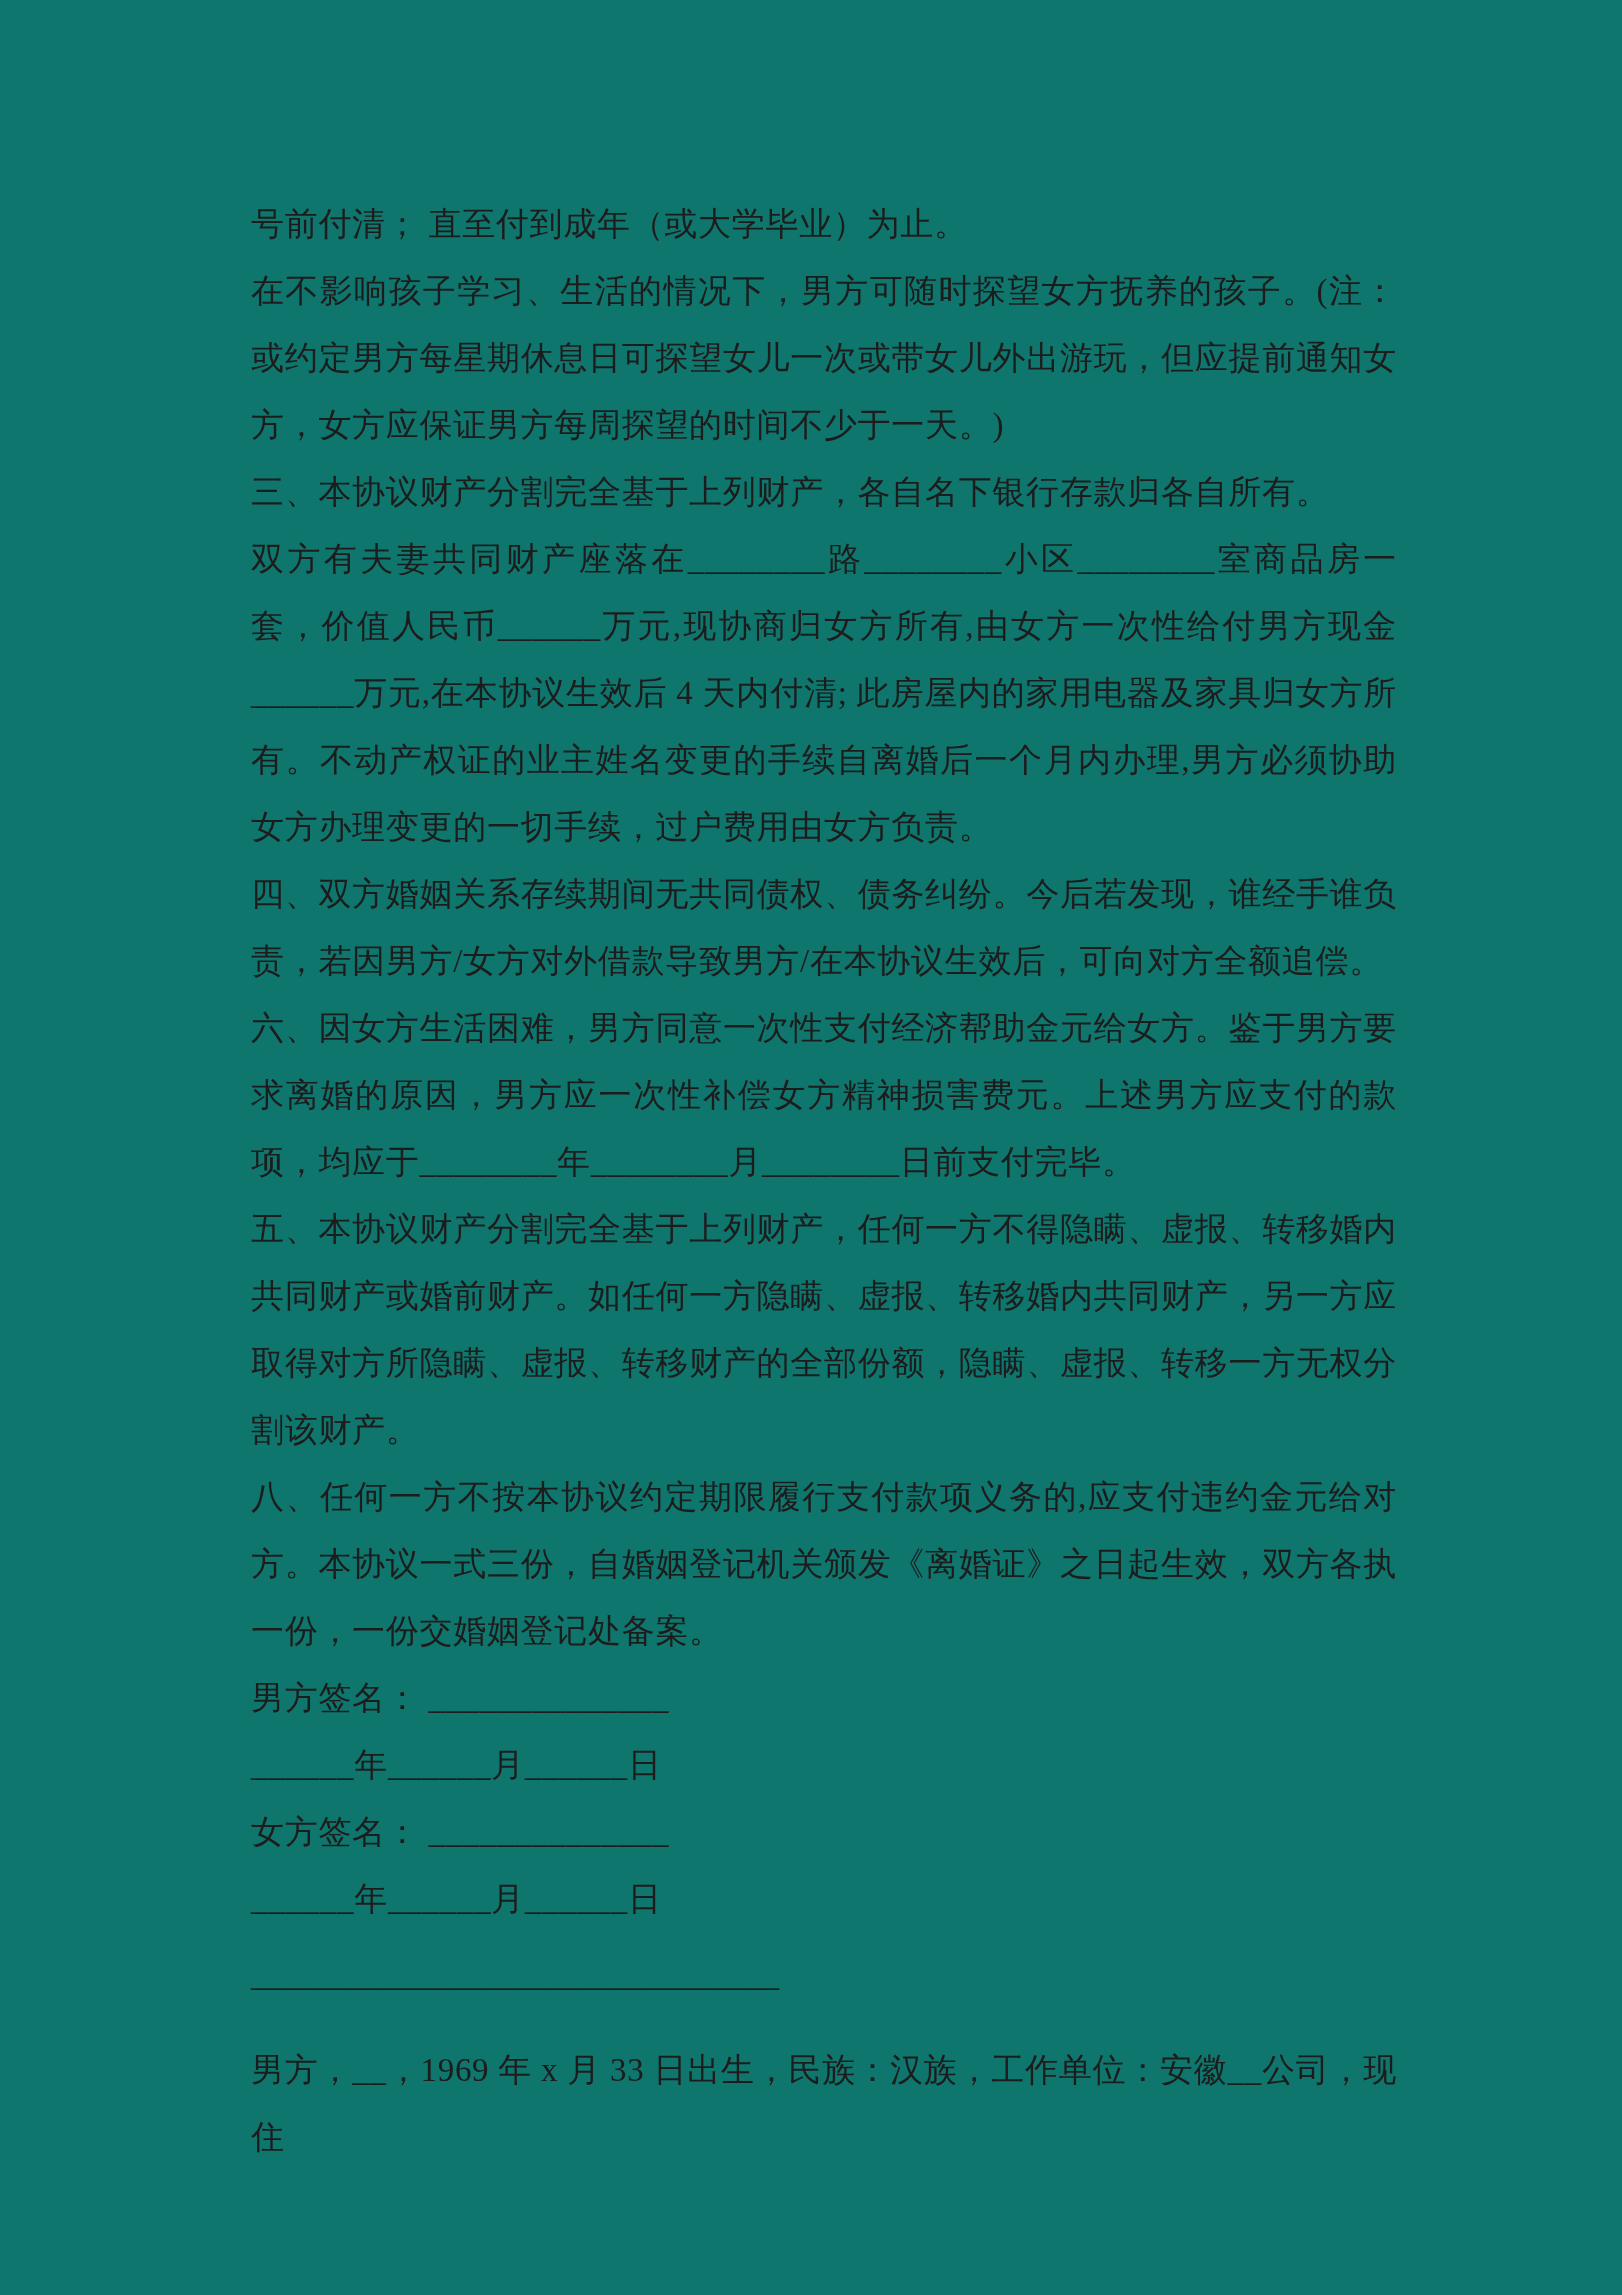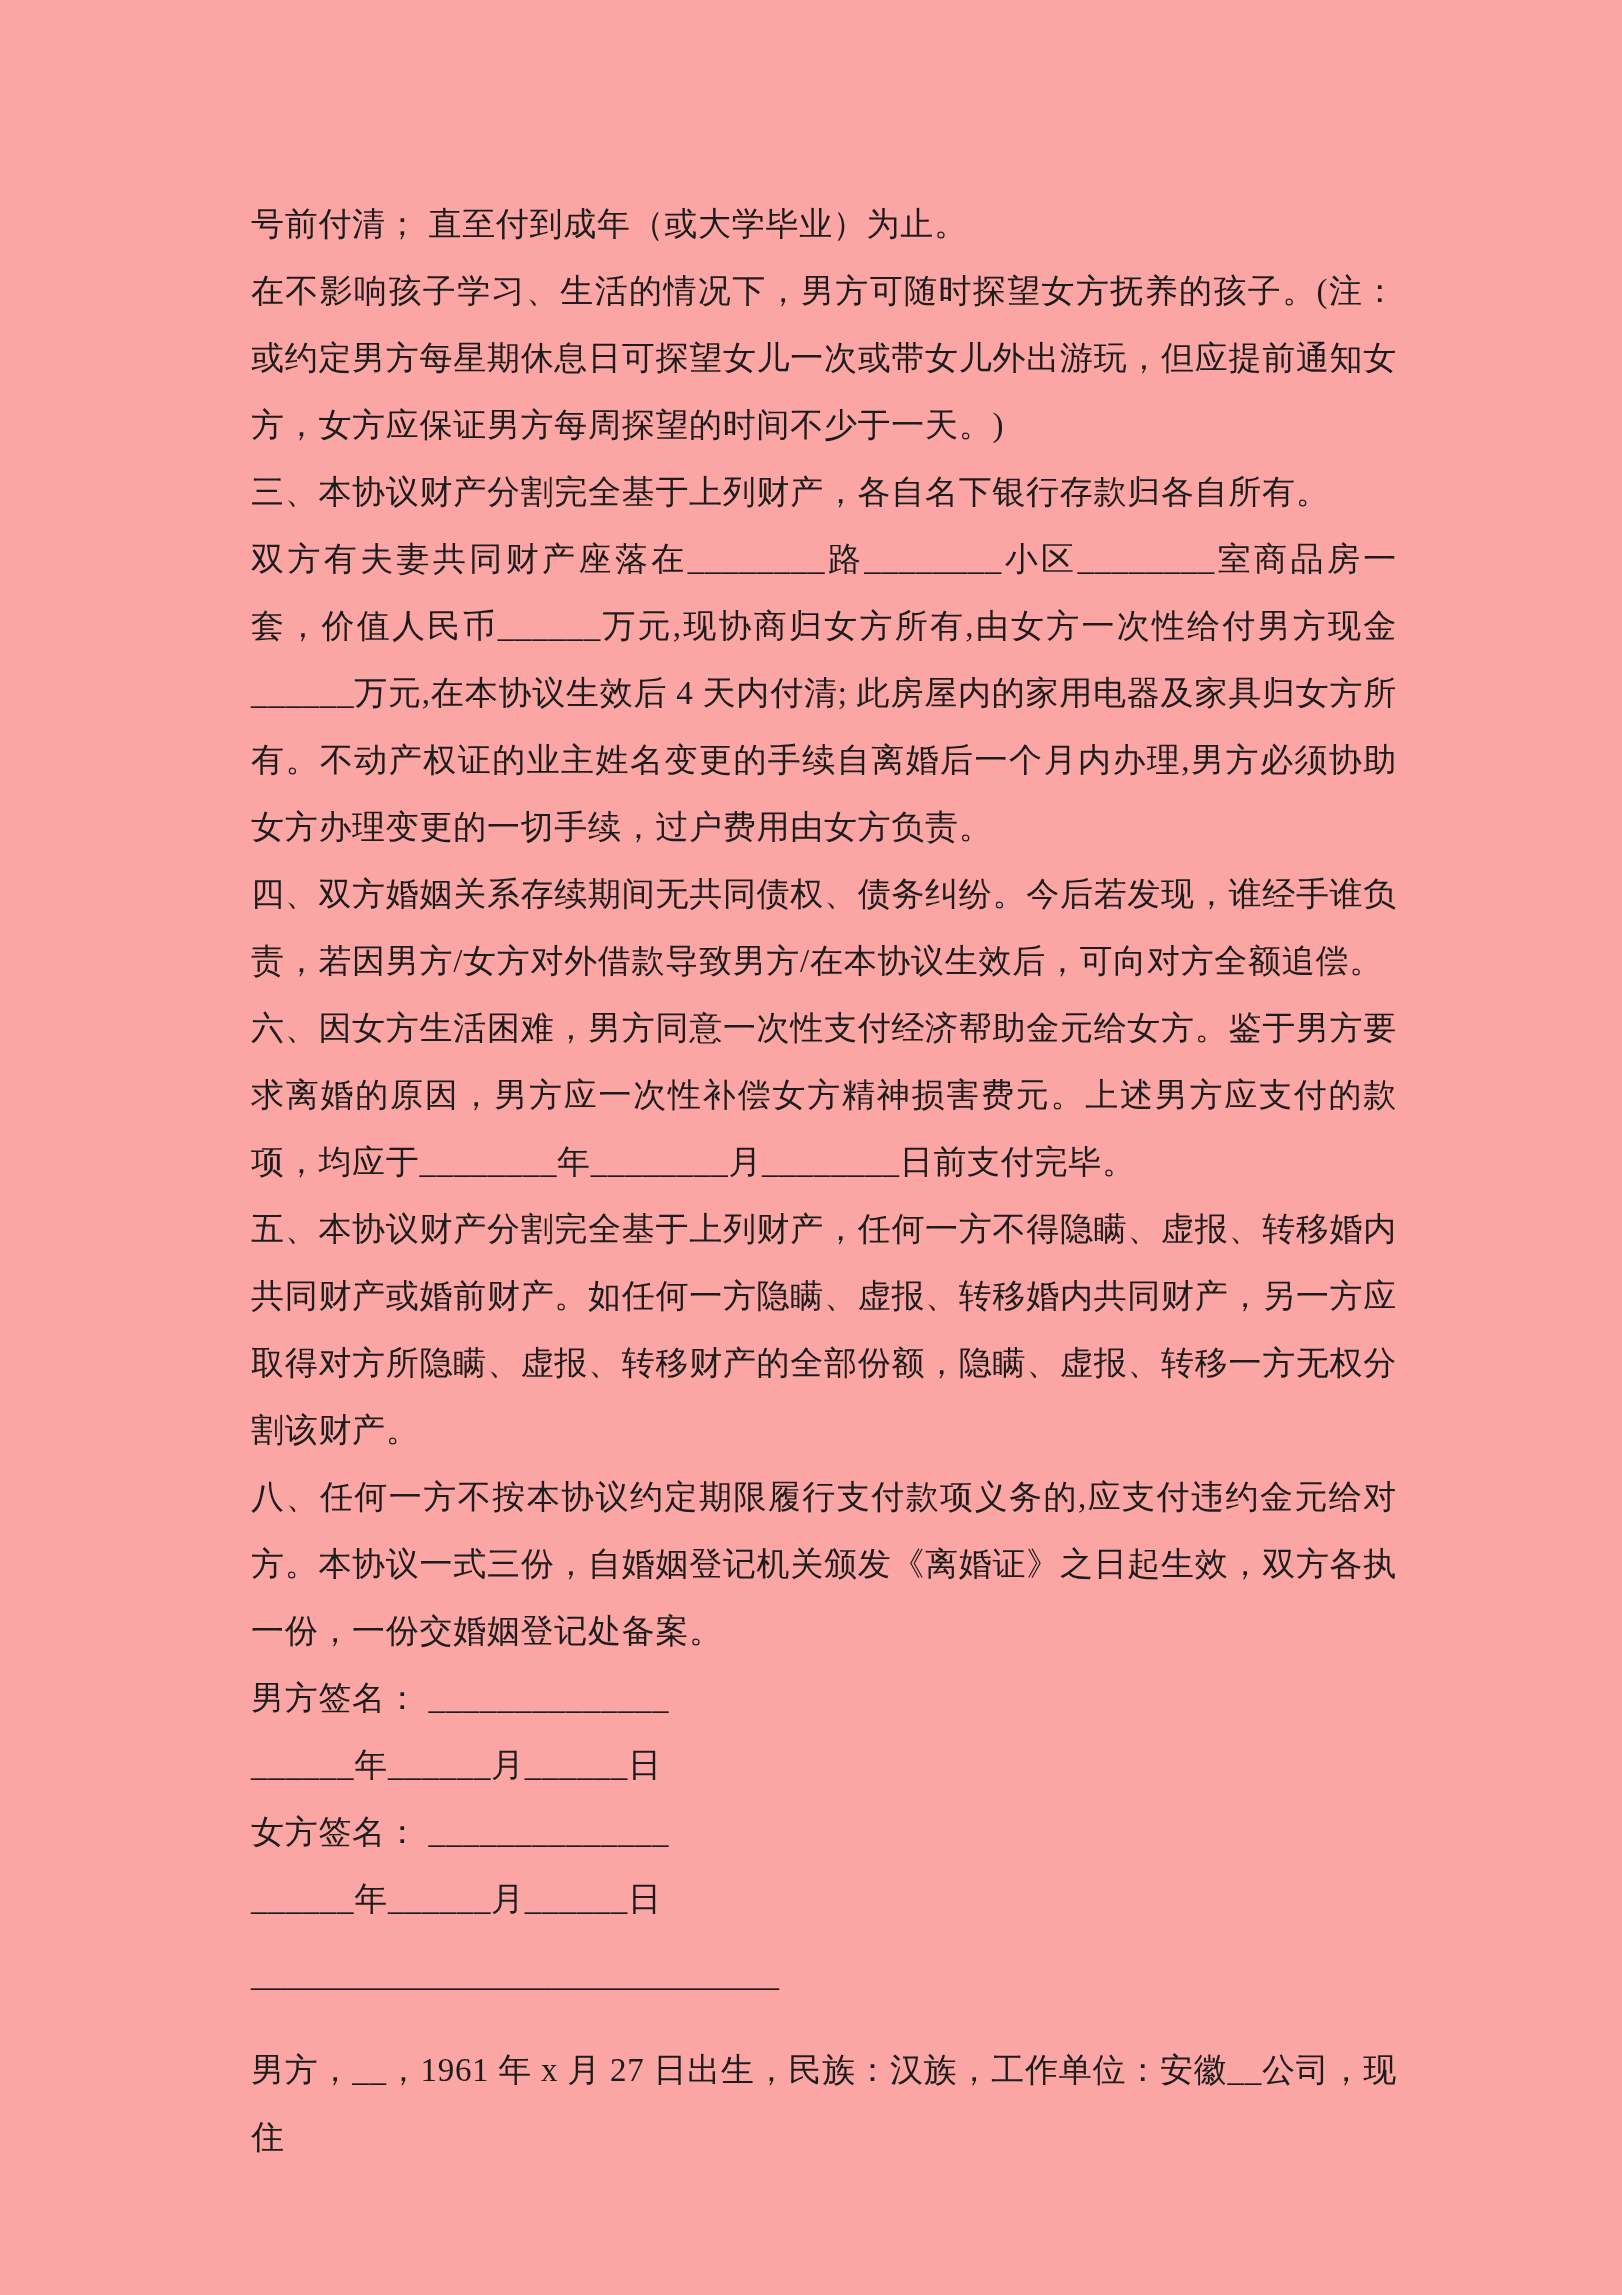--- a/index.html
+++ b/index.html
@@ -9,21 +9,21 @@
   body {
     width: 1623px;
     height: 2295px;
     background: #fafaf8;
     overflow: hidden;
   }
   .page {
     position: relative;
     width: 1623px;
     height: 2295px;
-    background: #fca5a5;
+    background: #0f766e;
   }
   .content {
     position: absolute;
     left: 251px;
     top: 191px;
     width: 1146px;
     font-family: "Liberation Serif", "DejaVu Serif", serif;
     font-size: 33px;
     line-height: 67px;
     color: #1c1c1c;
@@ -56,16 +56,16 @@
     <p>双方有夫妻共同财产座落在________路________小区________室商品房一套，价值人民币______万元,现协商归女方所有,由女方一次性给付男方现金______万元,在本协议生效后 4 天内付清; 此房屋内的家用电器及家具归女方所有。不动产权证的业主姓名变更的手续自离婚后一个月内办理,男方必须协助女方办理变更的一切手续，过户费用由女方负责。</p>
     <p>四、双方婚姻关系存续期间无共同债权、债务纠纷。今后若发现，谁经手谁负责，若因男方/女方对外借款导致男方/在本协议生效后，可向对方全额追偿。</p>
     <p>六、因女方生活困难，男方同意一次性支付经济帮助金元给女方。鉴于男方要求离婚的原因，男方应一次性补偿女方精神损害费元。上述男方应支付的款项，均应于________年________月________日前支付完毕。</p>
     <p>五、本协议财产分割完全基于上列财产，任何一方不得隐瞒、虚报、转移婚内共同财产或婚前财产。如任何一方隐瞒、虚报、转移婚内共同财产，另一方应取得对方所隐瞒、虚报、转移财产的全部份额，隐瞒、虚报、转移一方无权分割该财产。</p>
     <p>八、任何一方不按本协议约定期限履行支付款项义务的,应支付违约金元给对方。本协议一式三份，自婚姻登记机关颁发《离婚证》之日起生效，双方各执一份，一份交婚姻登记处备案。</p>
     <p>男方签名： ______________</p>
     <p>______年______月______日</p>
     <p>女方签名： ______________</p>
     <p>______年______月______日</p>
     <p class="separator">________________________________</p>
-    <p class="closing-intro">男方，__，1961 年 x 月 27 日出生，民族：汉族，工作单位：安徽__公司，现住</p>
+    <p class="closing-intro">男方，__，1969 年 x 月 33 日出生，民族：汉族，工作单位：安徽__公司，现住</p>
   </div>
 </div>
 
 
 </body></html>

